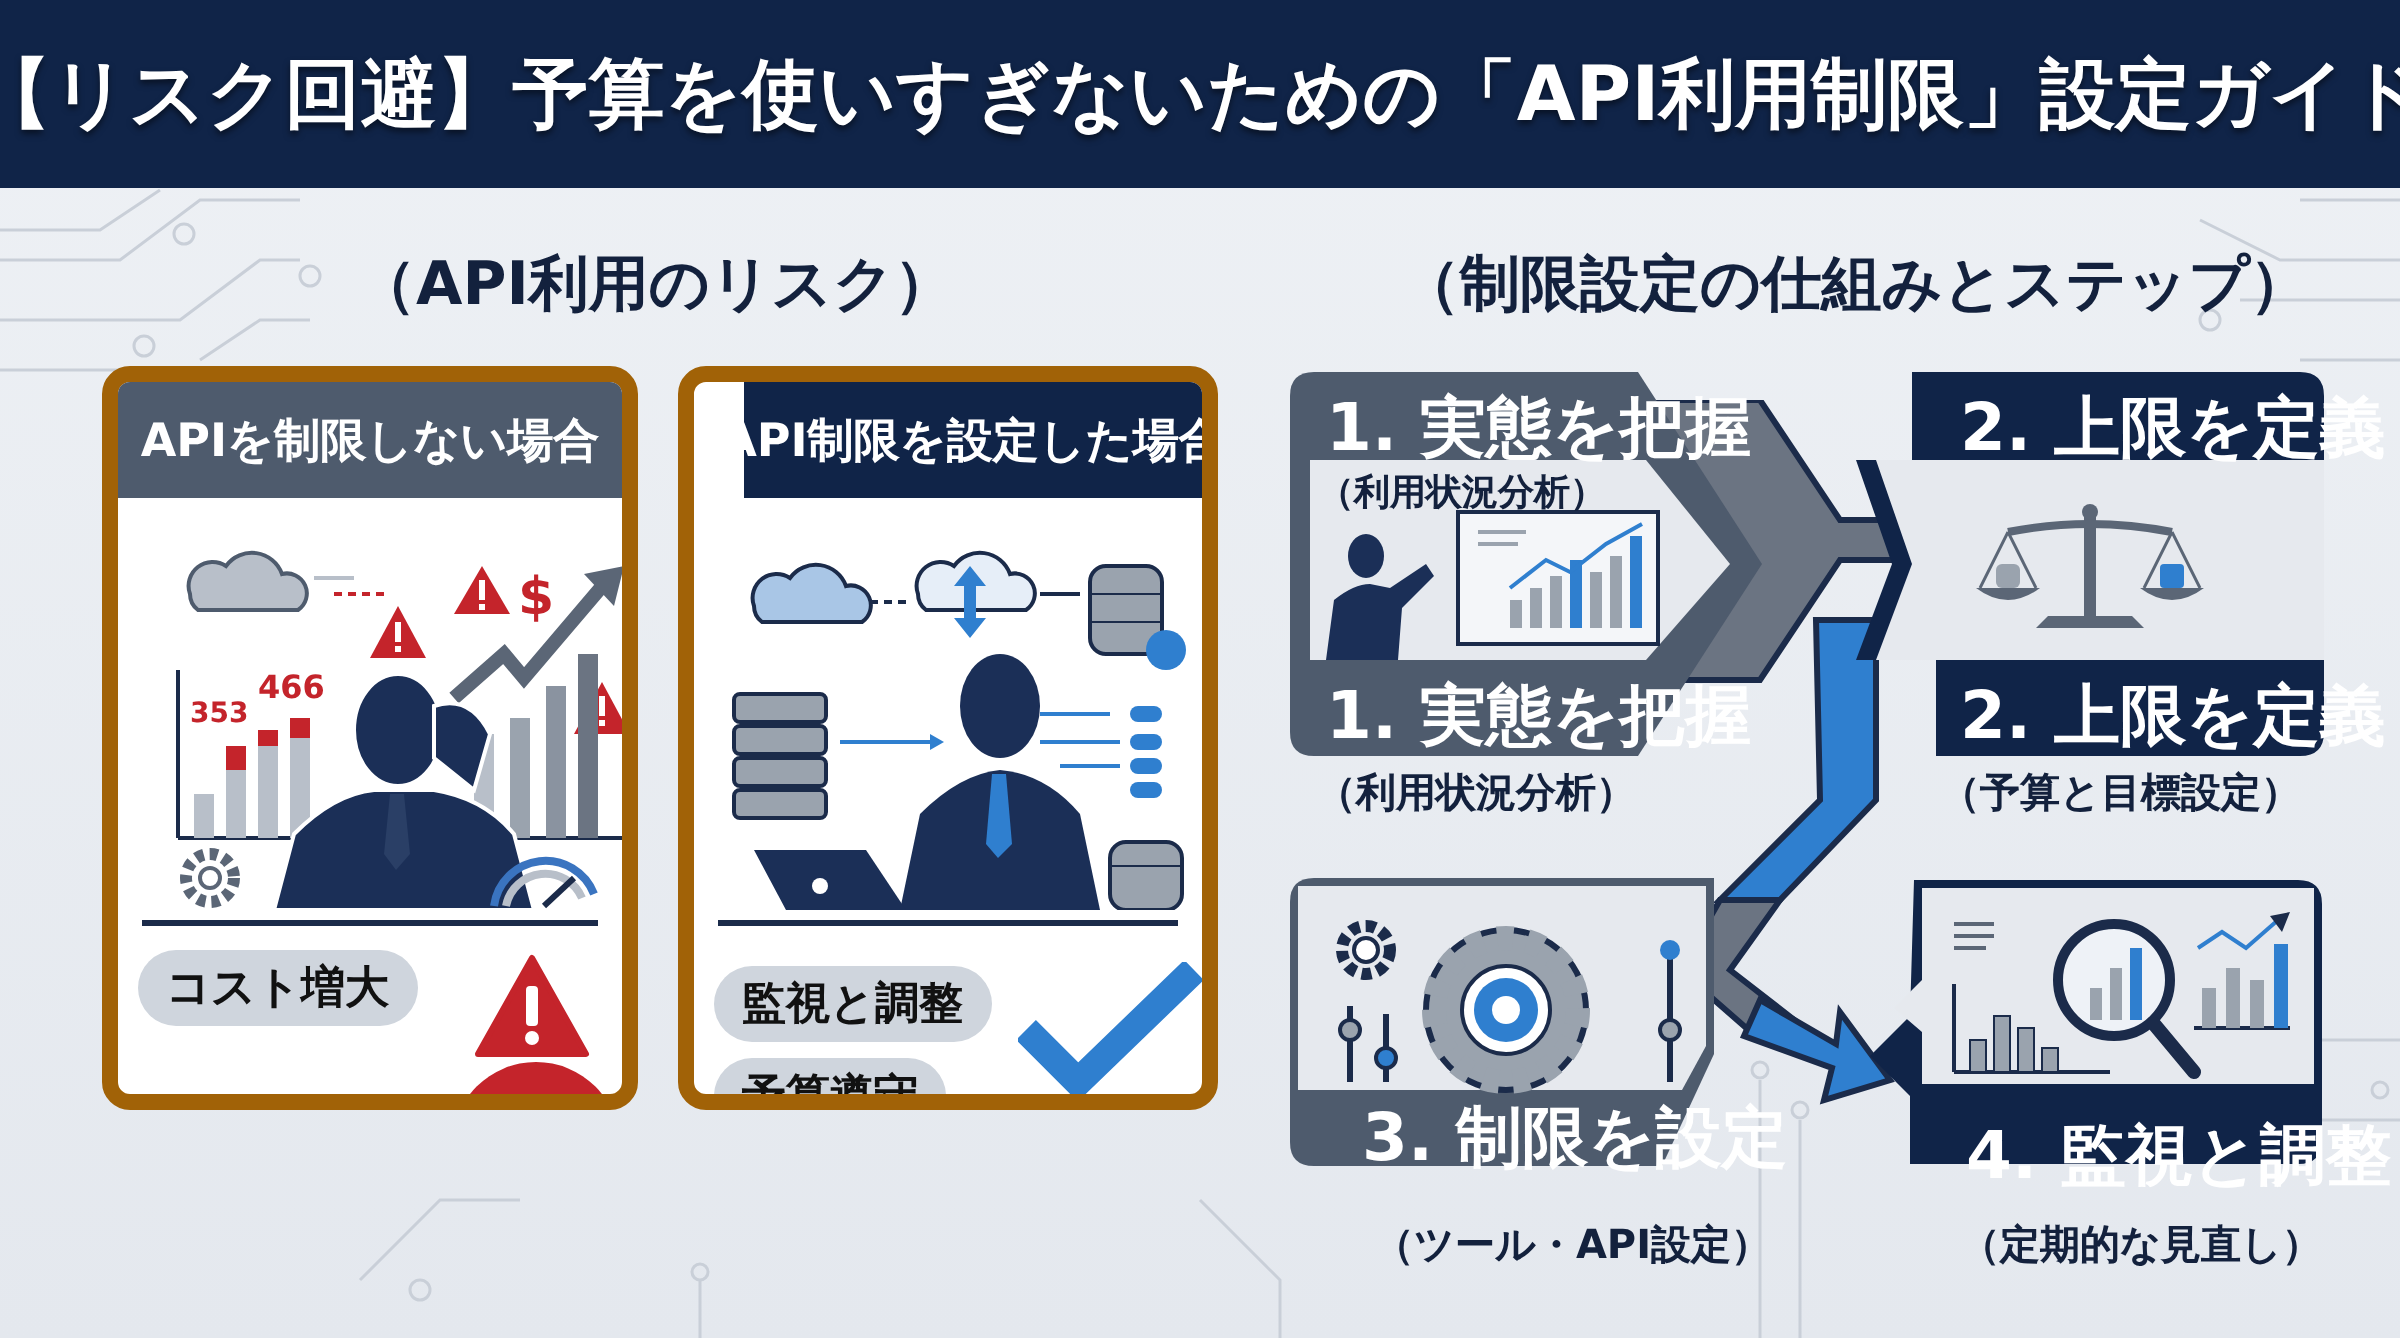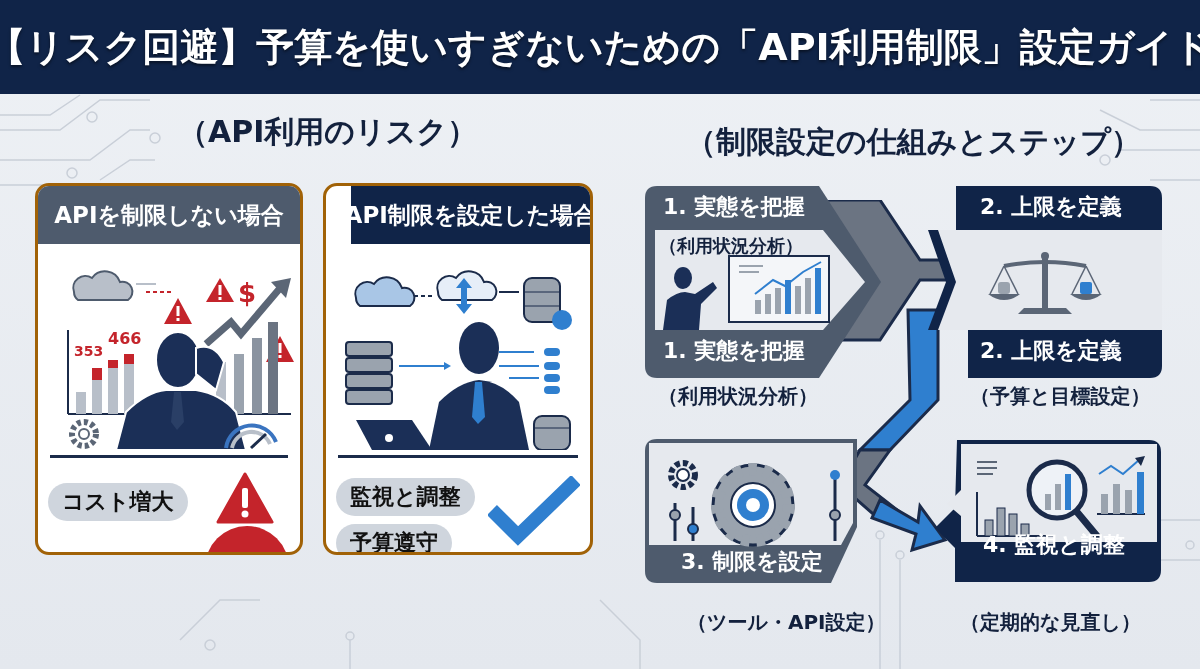--- a/index.html
+++ b/index.html
@@ -20,22 +20,22 @@
   .header h1 {
     color: #ffffff; font-size: 38px; font-weight: bold; letter-spacing: 0px;
     text-shadow: 0 2px 3px rgba(0,0,0,0.5);
     white-space: nowrap;
   }
   .section-title {
     position: absolute; font-size: 30px; font-weight: bold; color: #13213d;
     white-space: nowrap; z-index: 2;
   }
   .card {
-    position: absolute; border: 3px solid #a16207; border-radius: 14px;
-    background: #ffffff; overflow: hidden; z-index: 2;
+    position: absolute; border: 8px solid #a16207; border-radius: 14px;
+    background: #ffffff; overflow: hidden; z-index: 2; margin-left: 16px;
   }
   .card-head {
     height: 58px; display: flex; align-items: center; justify-content: center;
     color: #fff; font-size: 23px; font-weight: bold; white-space: nowrap;
   }
   .card-illust { position: absolute; left: 8px; top: 66px; width: 250px; height: 198px; }
   .card-rule { position: absolute; left: 12px; right: 12px; top: 269px; height: 3px; background: #1b2b4a; }
   .pill {
     position: absolute; background: #cfd5dd; border-radius: 20px;
     height: 38px; display: flex; align-items: center; padding: 0 14px;
@@ -43,21 +43,21 @@
   }
   .no-badge {
     position: absolute; width: 84px; height: 84px; border-radius: 50%;
     background: #c4242b; color: #fff; font-weight: bold; font-size: 34px;
     display: flex; align-items: center; justify-content: center;
   }
   .step {
     position: absolute; z-index: 3;
   }
   .step-label {
-    position: absolute; color: #fff; font-weight: bold; font-size: 22px;
+    position: absolute; color: #fff; font-weight: bold; font-size: 33px;
     white-space: nowrap; text-align: center;
   }
   .step-sub {
     position: absolute; color: #13213d; font-weight: bold; font-size: 20px;
     white-space: nowrap; text-align: right;
   }
 </style>
 </head>
 <body>
 
@@ -88,21 +88,21 @@
     <circle cx="880" cy="535" r="4"></circle>
     <circle cx="900" cy="555" r="4"></circle>
     <path d="M600 600 L640 640 L640 669"></path>
   </g>
 </svg>
 
 <div class="header">
   <h1>【リスク回避】予算を使いすぎないための「API利用制限」設定ガイド</h1>
 </div>
 
-<div class="section-title" style="left:178px; top:112px;">（API利用のリスク）</div>
+<div class="section-title" style="left:178px; top:122px;">（API利用のリスク）</div>
 
 <div class="card" style="left:35px; top:183px; width:268px; height:372px;">
   <div class="card-head" style="background:#4e5b6d;">
     <span>APIを制限しない場合</span>
   </div>
   <svg class="card-illust" viewBox="0 0 250 198">
 
     <g>
       <path d="M28 40 a12 12 0 0 1 18 -14 a16 16 0 0 1 28 4 a10 10 0 0 1 8 18 l-50 0 a10 10 0 0 1 -4 -8z" fill="#b8bfc9" stroke="#4e5b6d" stroke-width="2"></path>
     </g>
@@ -157,21 +157,21 @@
       <circle cx="38" cy="182" r="5" fill="#fff" stroke="#5b6676" stroke-width="2"></circle>
     </g>
 
     <g>
       <path d="M180 196 A26 26 0 0 1 230 190" stroke="#3a74c0" stroke-width="4" fill="none"></path>
       <path d="M186 196 A20 20 0 0 1 224 192" stroke="#b8bfc9" stroke-width="4" fill="none"></path>
       <line x1="205" y1="196" x2="220" y2="182" stroke="#1b2b4a" stroke-width="3"></line>
     </g>
   </svg>
   <div class="card-rule"></div>
-  <div class="pill" style="left:10px; top:297px;">コスト増大</div>
+  <div class="pill" style="left:10px; top:284px;">コスト増大</div>
 
   <svg style="position:absolute; left:178px; top:286px;" width="58" height="52" viewBox="0 0 58 52">
     <path d="M29 2 L56 50 L2 50z" fill="#c4242b" stroke="#c4242b" stroke-linejoin="round" stroke-width="3"></path>
     <rect x="26" y="16" width="6" height="20" rx="2" fill="#fff"></rect>
       <circle cx="29" cy="42" r="3.5" fill="#fff"></circle>
   </svg>
   <div class="no-badge" style="left:167px; top:340px;">NO!</div>
 </div>
 
 <div class="card" style="left:323px; top:183px; width:270px; height:372px;padding-left:25px;">
@@ -226,21 +226,21 @@
   <div class="card-rule"></div>
   <div class="pill" style="left:10px; top:292px;">監視と調整</div>
   <div class="pill" style="left:10px; top:338px;">予算遵守</div>
 
   <svg style="position:absolute; left:162px; top:290px;" width="92" height="70" viewBox="0 0 92 70">
     <path d="M4 34 L30 60 L88 4" stroke="#2f7fcf" stroke-width="14" fill="none"></path>
   </svg>
 
 </div>
 
-<div class="section-title" style="left:686px; top:122px;text-align:center;">（制限設定の仕組みとステップ）</div>
+<div class="section-title" style="left:700px; top:122px;text-align:center;">（制限設定の仕組みとステップ）</div>
 
 <svg style="position:absolute; left:820px; top:200px; z-index:2;" width="160" height="360" viewBox="0 0 160 360">
 
   <path d="M0 0 L60 0 L100 60 L135 60 L135 48 L155 70 L135 92 L135 80 L100 80 L60 140 L0 140 L40 70z" fill="#6b7482" stroke="#1b2b4a" stroke-width="3"></path>
 
   <path d="M88 110 L118 110 L118 200 L70 250 L40 250 L90 200z" fill="#2f7fcf" stroke="#1b2b4a" stroke-width="3"></path>
 
   <path d="M40 250 L70 250 L45 285 L90 320 L60 320 L20 285z" fill="#6b7482" stroke="#1b2b4a" stroke-width="3"></path>
 
   <path d="M60 300 L98 322 L100 306 L125 340 L92 350 L96 334 L52 318z" fill="#2f7fcf" stroke="#1b2b4a" stroke-width="3"></path>
@@ -342,15 +342,15 @@
       <line x1="142" y1="74" x2="162" y2="98" stroke="#1b2b4a" stroke-width="7" stroke-linecap="round"></line>
       <line x1="162" y1="76" x2="210" y2="76" stroke="#1b2b4a" stroke-width="2"></line>
       <rect x="166" y="56" width="7" height="20" fill="#9aa3ae"></rect>
       <rect x="178" y="46" width="7" height="30" fill="#9aa3ae"></rect>
       <rect x="190" y="52" width="7" height="24" fill="#9aa3ae"></rect>
       <rect x="202" y="34" width="7" height="42" fill="#2f7fcf"></rect>
       <path d="M164 36 L176 28 L188 36 L204 22" stroke="#2f7fcf" stroke-width="2" fill="none"></path>
       <path d="M200 20 L210 18 L206 28z" fill="#1b2b4a"></path>
     </g>
   </svg>
-  <div class="step-label" style="left:48px; top:92px;">4. 監視と調整</div>
-</div>
-<div class="step-sub" style="left:960px; top:609px;">（定期的な見直し）</div>
+  <div class="step-label" style="left:48px; top:118px;">4. 監視と調整</div>
+</div>
+<div class="step-sub" style="left:980px; top:609px;">（定期的な見直し）</div>
 
 </body></html>

